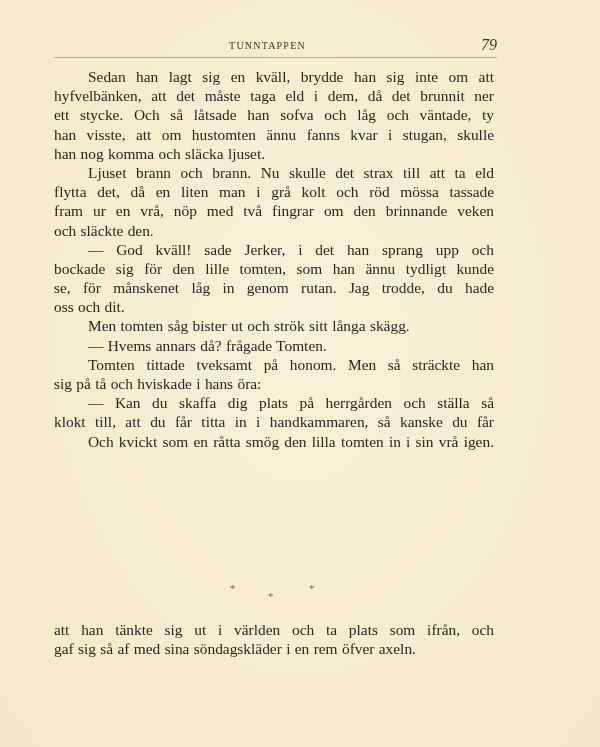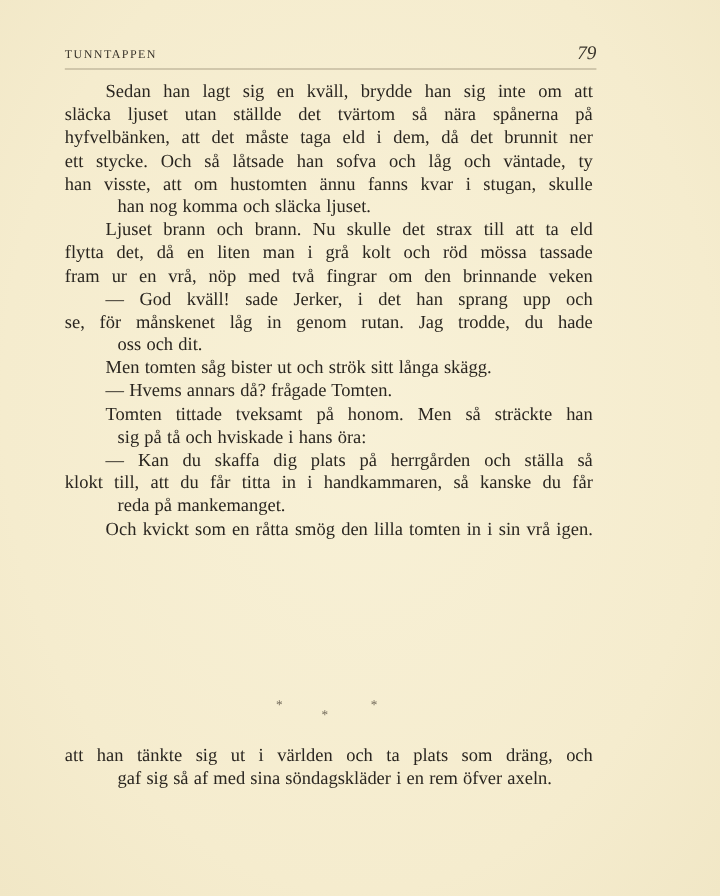--- a/index.html
+++ b/index.html
@@ -25,20 +25,21 @@
       position: absolute;
       left: 54px;
       top: 36px;
       width: 443px;
       height: 22px;
     }
     .running-title {
       position: absolute;
       left: 0; right: 16px;
       top: 4px;
+      text-align: center;
       font-size: 10px;
       letter-spacing: 1.2px;
       color: #3a352c;
     }
     .page-number {
       position: absolute;
       right: 0;
       top: 0;
       font-size: 16px;
       font-style: italic;
@@ -65,21 +66,20 @@
       white-space: nowrap;
       text-align: justify;
       text-align-last: justify;
       word-spacing: 0.5px;
     }
     .line.indent {
       padding-left: 34px;
     }
     .line.last {
       text-align-last: left;
-      margin-left: 44px;
     }
     .line.indent-only {
       padding-left: 34px;
       text-align-last: left;
     }
     .section-break {
       position: absolute;
       left: 0;
       top: 582px;
       width: 600px;
@@ -103,45 +103,45 @@
 <div class="page">
 
   <div class="running-head">
     <div class="running-title">TUNNTAPPEN</div>
     <div class="page-number">79</div>
     <div class="head-rule"></div>
   </div>
 
   <div class="text-block" id="block1">
       <div class="line indent">Sedan han lagt sig en kväll, brydde han sig inte om att</div>
-      <div class="line">släcka ljuset utan ställde det tvärtom så nära spånerna på</div>
       <div class="line">hyfvelbänken, att det måste taga eld i dem, då det brunnit ner</div>
       <div class="line">ett stycke. Och så låtsade han sofva och låg och väntade, ty</div>
       <div class="line">han visste, att om hustomten ännu fanns kvar i stugan, skulle</div>
       <div class="line last">han nog komma och släcka ljuset.</div>
       <div class="line indent">Ljuset brann och brann. Nu skulle det strax till att ta eld</div>
       <div class="line">flytta det, då en liten man i grå kolt och röd mössa tassade</div>
       <div class="line">fram ur en vrå, nöp med två fingrar om den brinnande veken</div>
+      <div class="line last">och släckte den.</div>
       <div class="line indent">— God kväll! sade Jerker, i det han sprang upp och</div>
+      <div class="line">bockade sig för den lille tomten, som han ännu tydligt kunde</div>
       <div class="line">se, för månskenet låg in genom rutan. Jag trodde, du hade</div>
       <div class="line last">oss och dit.</div>
       <div class="line indent-only">Men tomten såg bister ut och strök sitt långa skägg.</div>
       <div class="line indent-only">— Hvems annars då? frågade Tomten.</div>
       <div class="line indent">Tomten tittade tveksamt på honom. Men så sträckte han</div>
       <div class="line last">sig på tå och hviskade i hans öra:</div>
       <div class="line indent">— Kan du skaffa dig plats på herrgården och ställa så</div>
       <div class="line">klokt till, att du får titta in i handkammaren, så kanske du får</div>
-      <div class="line last">reda på mankemanget.</div>
       <div class="line indent">Och kvickt som en råtta smög den lilla tomten in i sin vrå igen.</div>
     </div>
 
   <div class="section-break">
     <span class="star" style="left:230px; top:0px;">*</span>
     <span class="star" style="left:268px; top:8px;">*</span>
     <span class="star" style="left:309px; top:0px;">*</span>
   </div>
 
   <div class="text-block-2" id="block2">
-      <div class="line">att han tänkte sig ut i världen och ta plats som dräng, och</div>
+      <div class="line">att han tänkte sig ut i världen och ta plats som ifrån, och</div>
       <div class="line last">gaf sig så af med sina söndagskläder i en rem öfver axeln.</div>
     </div>
 
 </div>
 
 </body></html>

